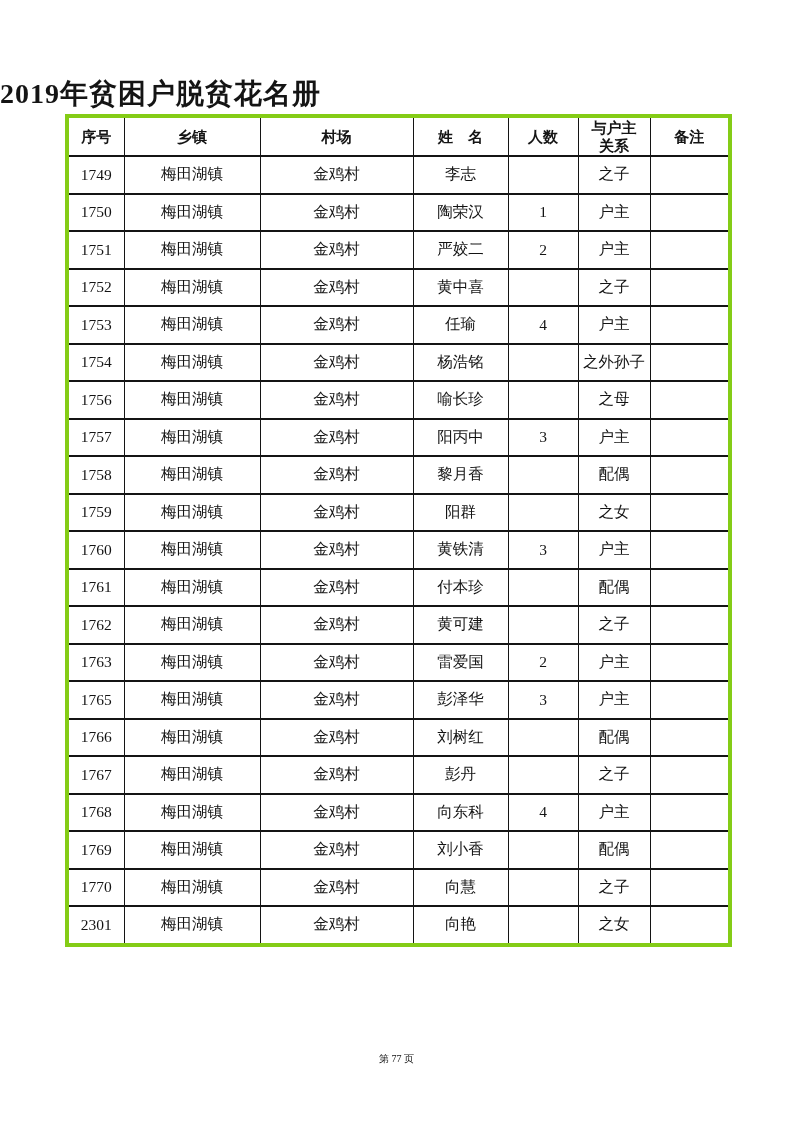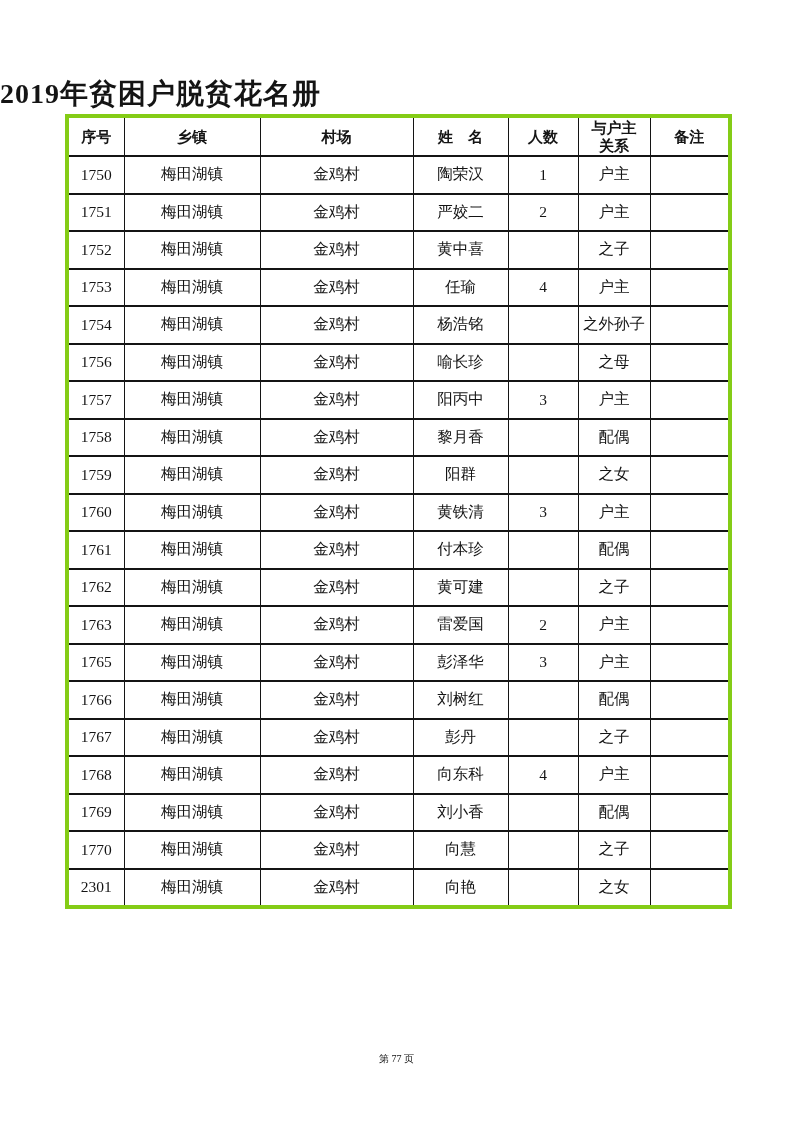--- a/index.html
+++ b/index.html
@@ -90,20 +90,29 @@
         <th>村场</th>
         <th>姓　名</th>
         <th>人数</th>
         <th>与户主
 关系</th>
         <th>备注</th>
       </tr>
     </thead>
     <tbody>
         <tr>
+          <td>1749</td>
+          <td>梅田湖镇</td>
+          <td>金鸡村</td>
+          <td>李志</td>
+          <td></td>
+          <td>之子</td>
+          <td></td>
+        </tr>
+        <tr>
           <td>1750</td>
           <td>梅田湖镇</td>
           <td>金鸡村</td>
           <td>陶荣汉</td>
           <td>1</td>
           <td>户主</td>
           <td></td>
         </tr>
         <tr>
           <td>1751</td>

